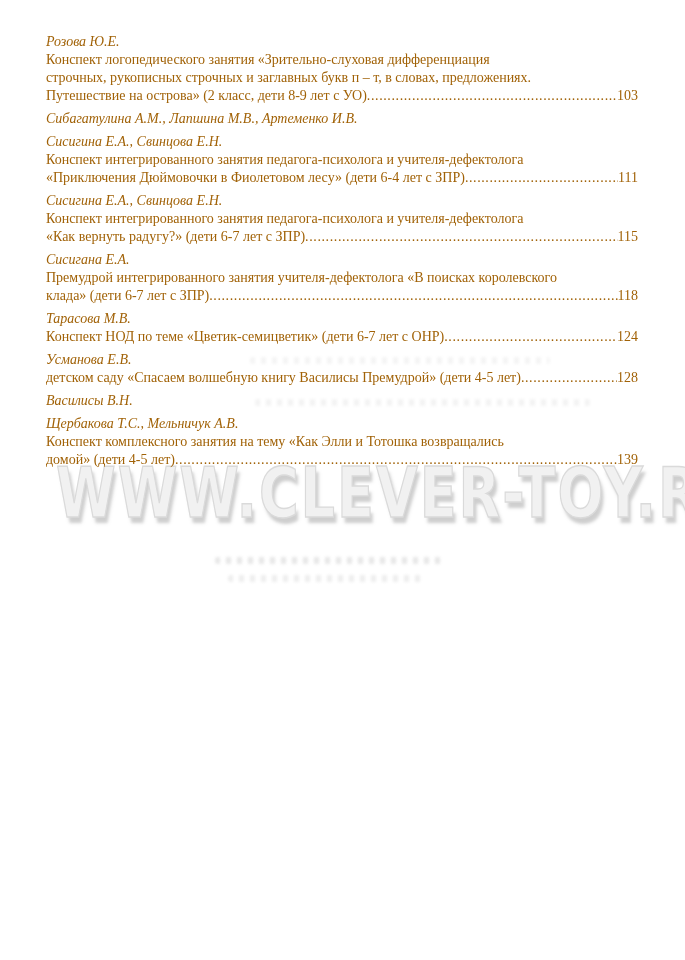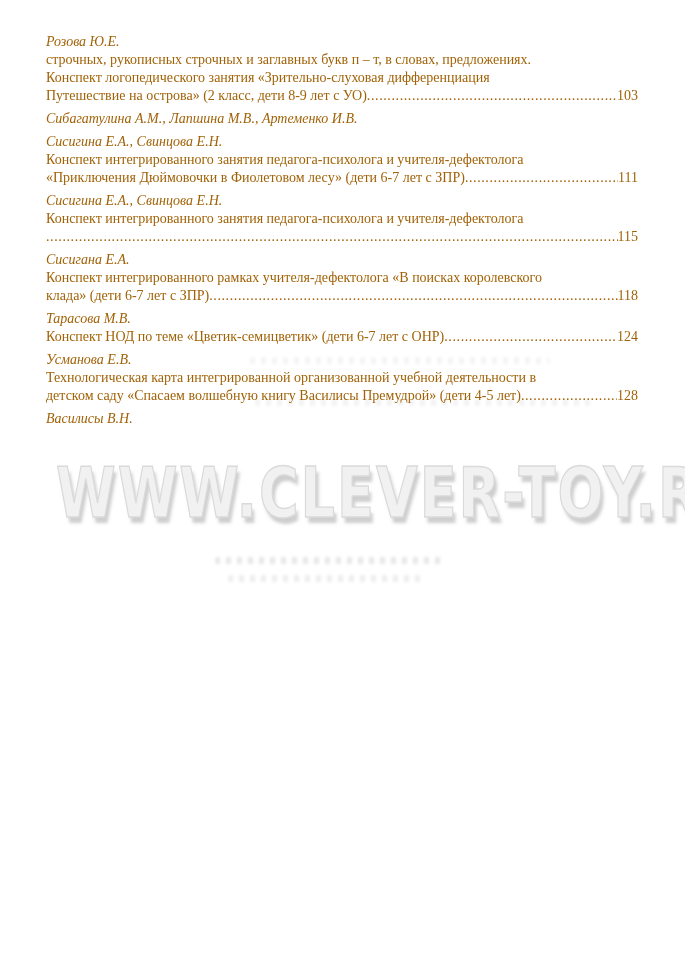--- a/index.html
+++ b/index.html
@@ -81,81 +81,90 @@
 
   <div class="smudge s4"></div>
   <div class="smudge s3"></div>
   <div class="smudge s1"></div>
   <div class="smudge s2"></div>
 
   <div class="content">
 
     <div class="entry">
       <div class="author">Розова Ю.Е.</div>
+      <div class="line">Конспект логопедического занятия «Зрительно-слуховая дифференциация</div>
       <div class="line">строчных, рукописных строчных и заглавных букв п – т, в словах, предложениях.</div>
-      <div class="line">Конспект логопедического занятия «Зрительно-слуховая дифференциация</div>
       <div class="lastline">
         <span class="txt">Путешествие на острова» (2 класс, дети 8-9 лет с УО) </span>
         <span class="dots"></span>
         <span class="pagenum">103</span>
       </div>
     </div>
 
     <div class="entry">
       <div class="author">Сибагатулина А.М., Лапшина М.В., Артеменко И.В.</div>
     </div>
 
     <div class="entry">
       <div class="author">Сисигина Е.А., Свинцова Е.Н.</div>
       <div class="line">Конспект интегрированного занятия педагога-психолога и учителя-дефектолога</div>
       <div class="lastline">
-        <span class="txt">«Приключения Дюймовочки в Фиолетовом лесу» (дети 6-7 лет с ЗПР)</span>
+        <span class="txt">«Приключения Дюймовочки в Фиолетовом лесу» (дети 6-4 лет с ЗПР)</span>
         <span class="dots"></span>
         <span class="pagenum">111</span>
       </div>
     </div>
 
     <div class="entry">
       <div class="author">Сисигина Е.А., Свинцова Е.Н.</div>
       <div class="line">Конспект интегрированного занятия педагога-психолога и учителя-дефектолога</div>
       <div class="lastline">
+        <span class="txt">«Как вернуть радугу?» (дети 6-7 лет с ЗПР)</span>
         <span class="dots"></span>
         <span class="pagenum">115</span>
       </div>
     </div>
 
     <div class="entry">
       <div class="author">Сисигана Е.А.</div>
-      <div class="line">Конспект интегрированного рамках учителя-дефектолога «В поисках королевского</div>
+      <div class="line">Премудрой интегрированного занятия учителя-дефектолога «В поисках королевского</div>
       <div class="lastline">
         <span class="txt">клада» (дети 6-7 лет с ЗПР) </span>
         <span class="dots"></span>
         <span class="pagenum">118</span>
       </div>
     </div>
 
 
     <div class="entry">
       <div class="author">Тарасова М.В.</div>
       <div class="lastline">
         <span class="txt">Конспект НОД по теме «Цветик-семицветик» (дети 6-7 лет с ОНР)</span>
         <span class="dots"></span>
         <span class="pagenum">124</span>
       </div>
     </div>
 
     <div class="entry">
       <div class="author">Усманова Е.В.</div>
-      <div class="line">Технологическая карта интегрированной организованной учебной деятельности в</div>
       <div class="lastline">
         <span class="txt">детском саду «Спасаем волшебную книгу Василисы Премудрой» (дети 4-5 лет)</span>
         <span class="dots"></span>
         <span class="pagenum">128</span>
       </div>
     </div>
 
     <div class="entry">
       <div class="author">Василисы В.Н.</div>
     </div>
 
+    <div class="entry">
+      <div class="author">Щербакова Т.С., Мельничук А.В.</div>
+      <div class="line">Конспект комплексного занятия на тему «Как Элли и Тотошка  возвращались</div>
+      <div class="lastline">
+        <span class="txt">домой» (дети 4-5 лет) </span>
+        <span class="dots"></span>
+        <span class="pagenum">139</span>
+      </div>
+    </div>
 
   </div>
 </div>
 
 </body></html>

